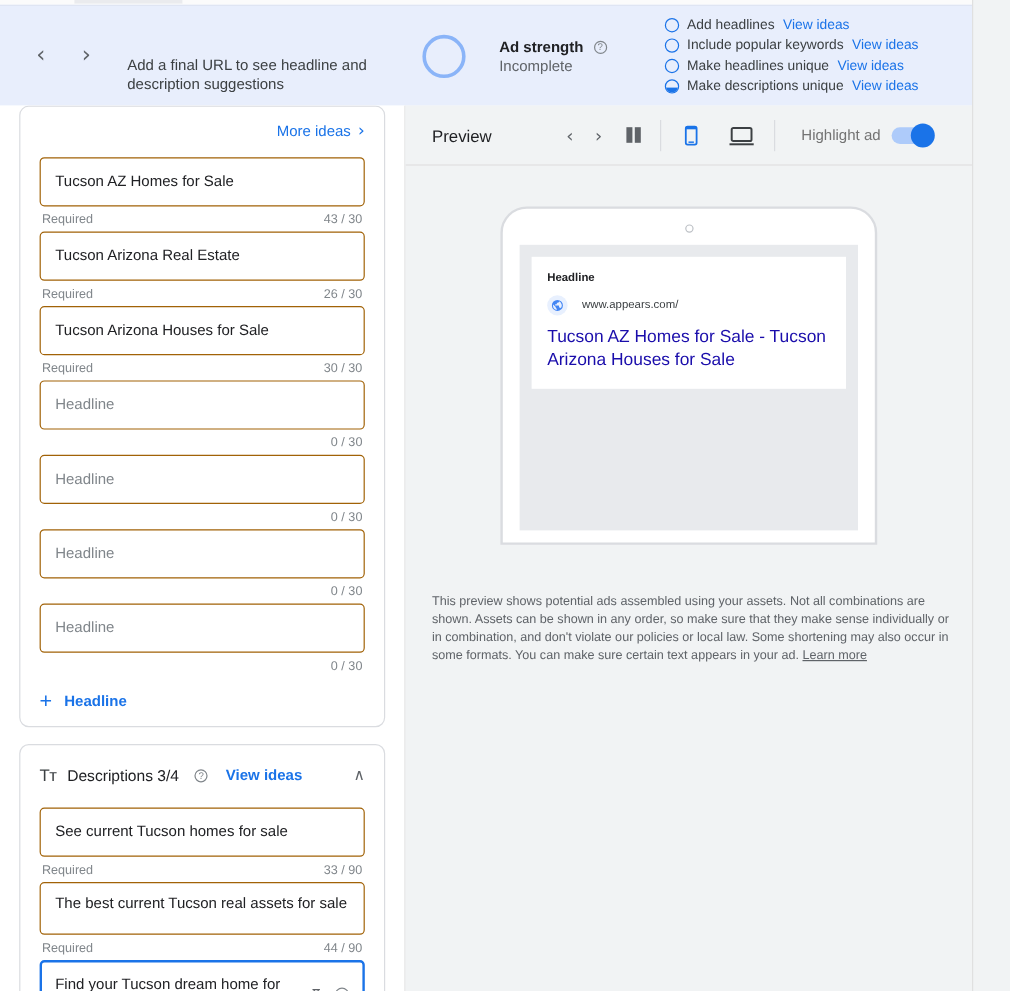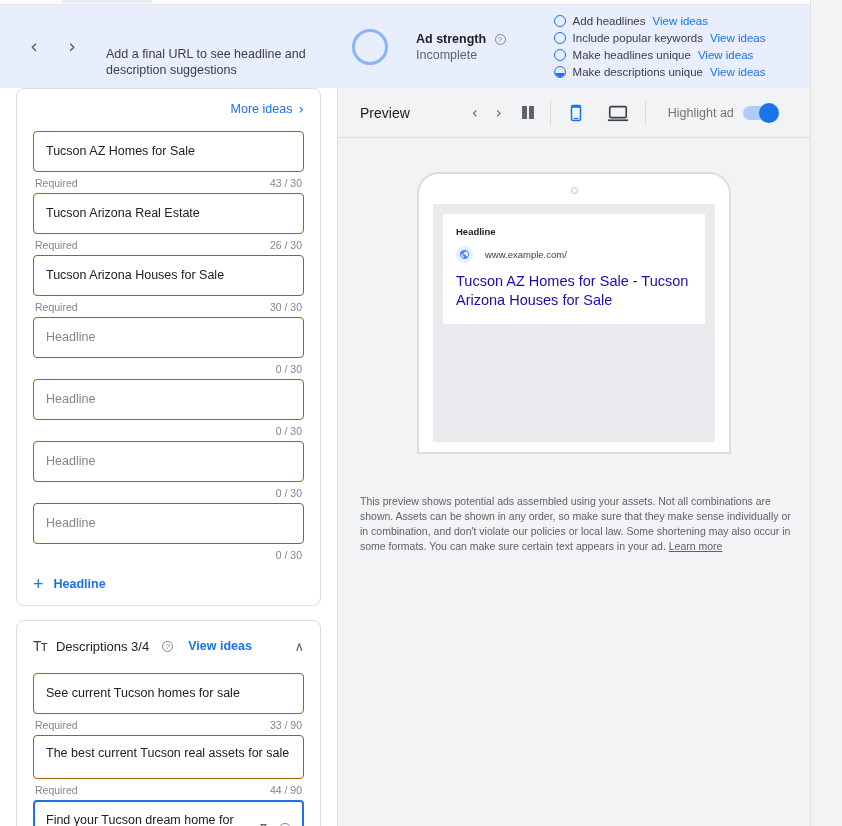--- a/index.html
+++ b/index.html
@@ -369,21 +369,21 @@
         <div class="phone-cam"></div>
         <div class="phone-screen">
           <div class="ad-card">
             <div class="sponsored">Headline</div>
             <div class="url-row">
               <div class="favicon">
                 <svg width="11" height="11" viewBox="0 0 24 24" fill="#4285f4">
                   <path d="M12 2a10 10 0 1 0 0 20 10 10 0 0 0 0-20zm-1 17.9A8 8 0 0 1 4 12c0-.6.07-1.2.2-1.76L9 15v1a2 2 0 0 0 2 2v1.9zm6.9-2.54A2 2 0 0 0 16 16h-1v-3a1 1 0 0 0-1-1H8v-2h2a1 1 0 0 0 1-1V7h2a2 2 0 0 0 2-2v-.42A8 8 0 0 1 17.9 17.36z"></path>
                 </svg>
               </div>
-              <span class="url-text">www.example.com/</span>
+              <span class="url-text">www.appears.com/</span>
             </div>
             <div class="ad-headline">Tucson AZ Homes for Sale - Tucson Arizona Houses for Sale</div>
           </div>
         </div>
       </div>
     </div>
 
     <div class="disclaimer">
       <span>This preview shows potential ads assembled using your assets. Not all combinations are shown. Assets can be shown in any order, so make sure that they make sense individually or in combination, and don't violate our policies or local law. Some shortening may also occur in some formats. You can make sure certain text appears in your ad.</span>
       <a href="#">Learn more</a>

